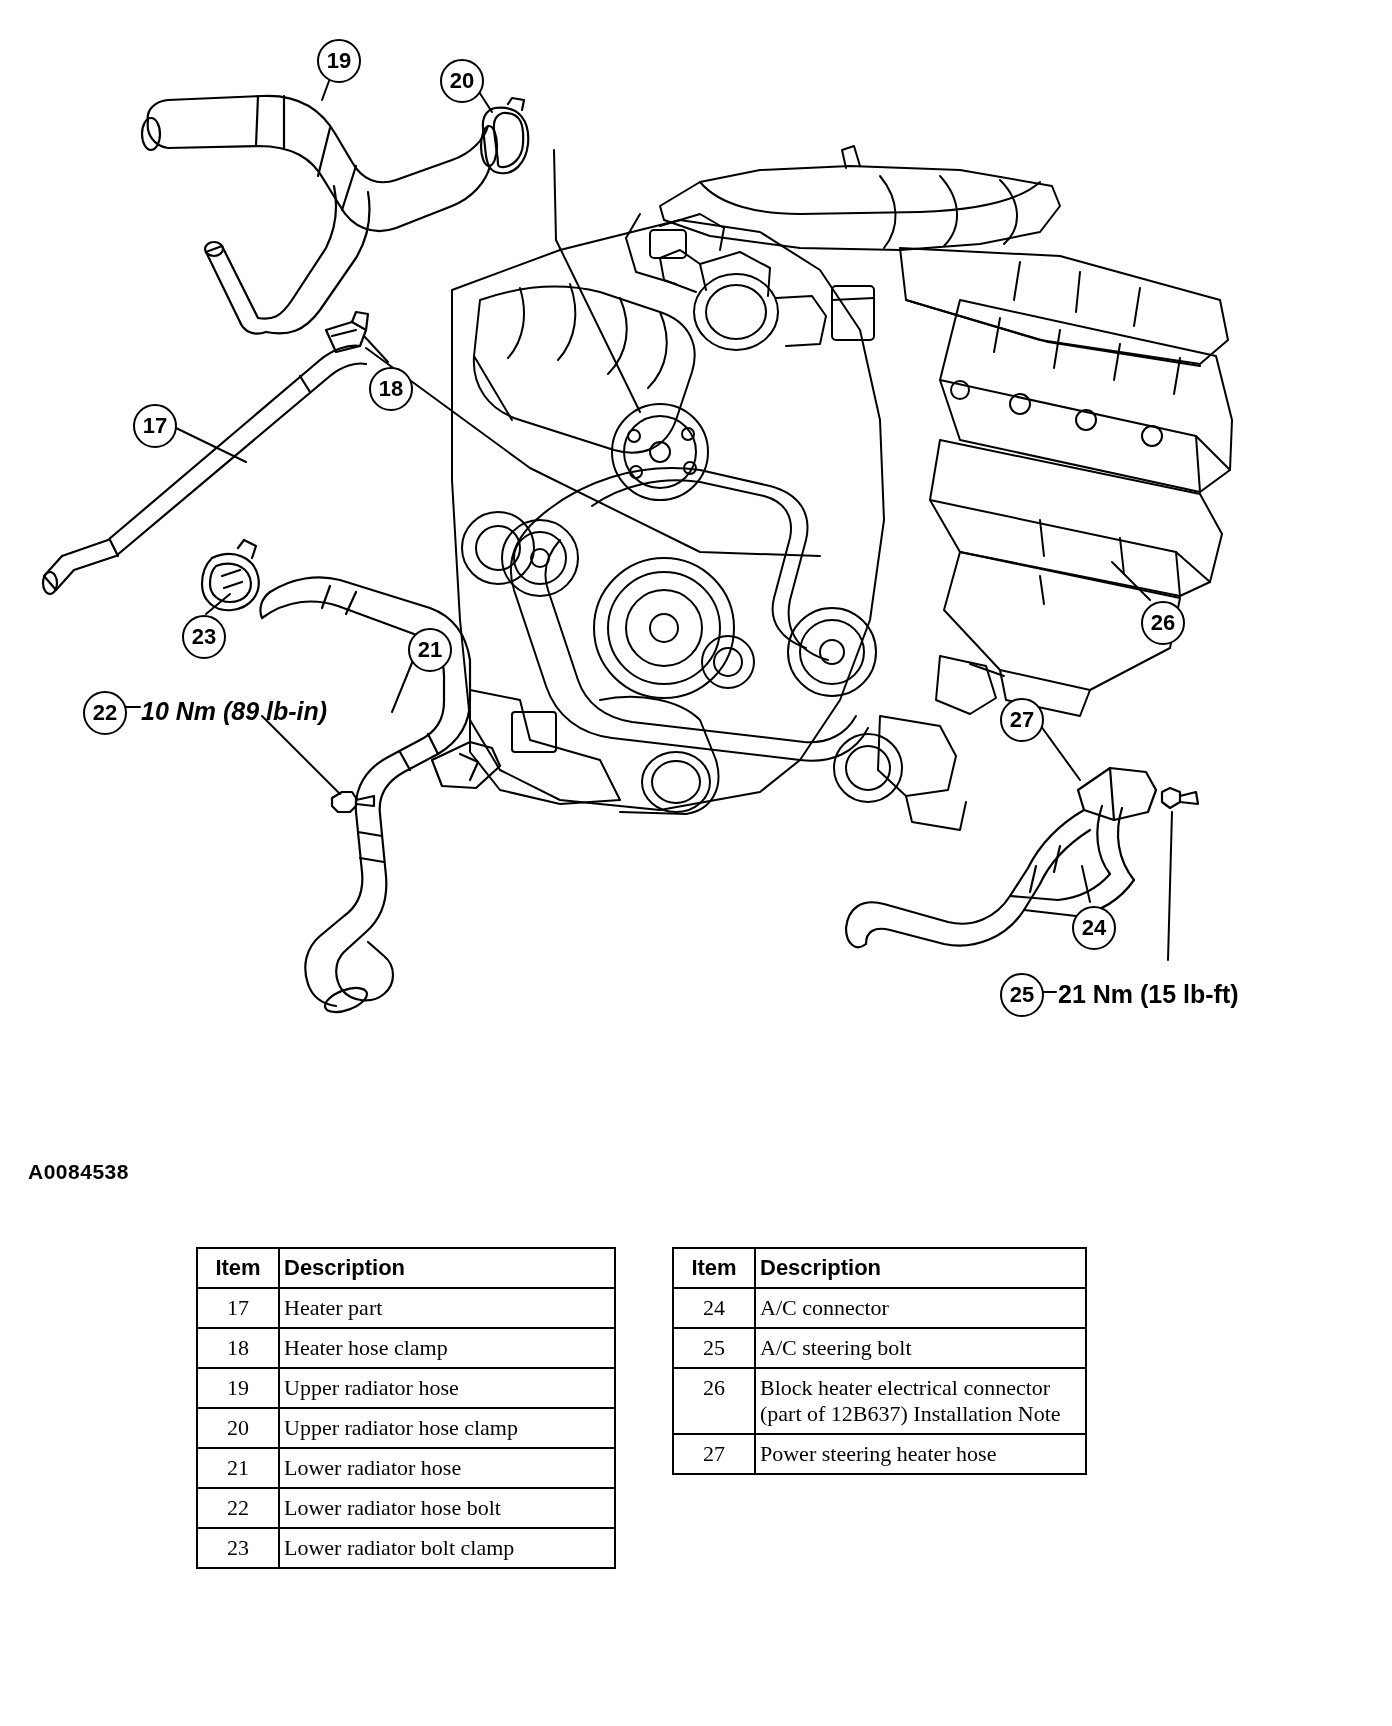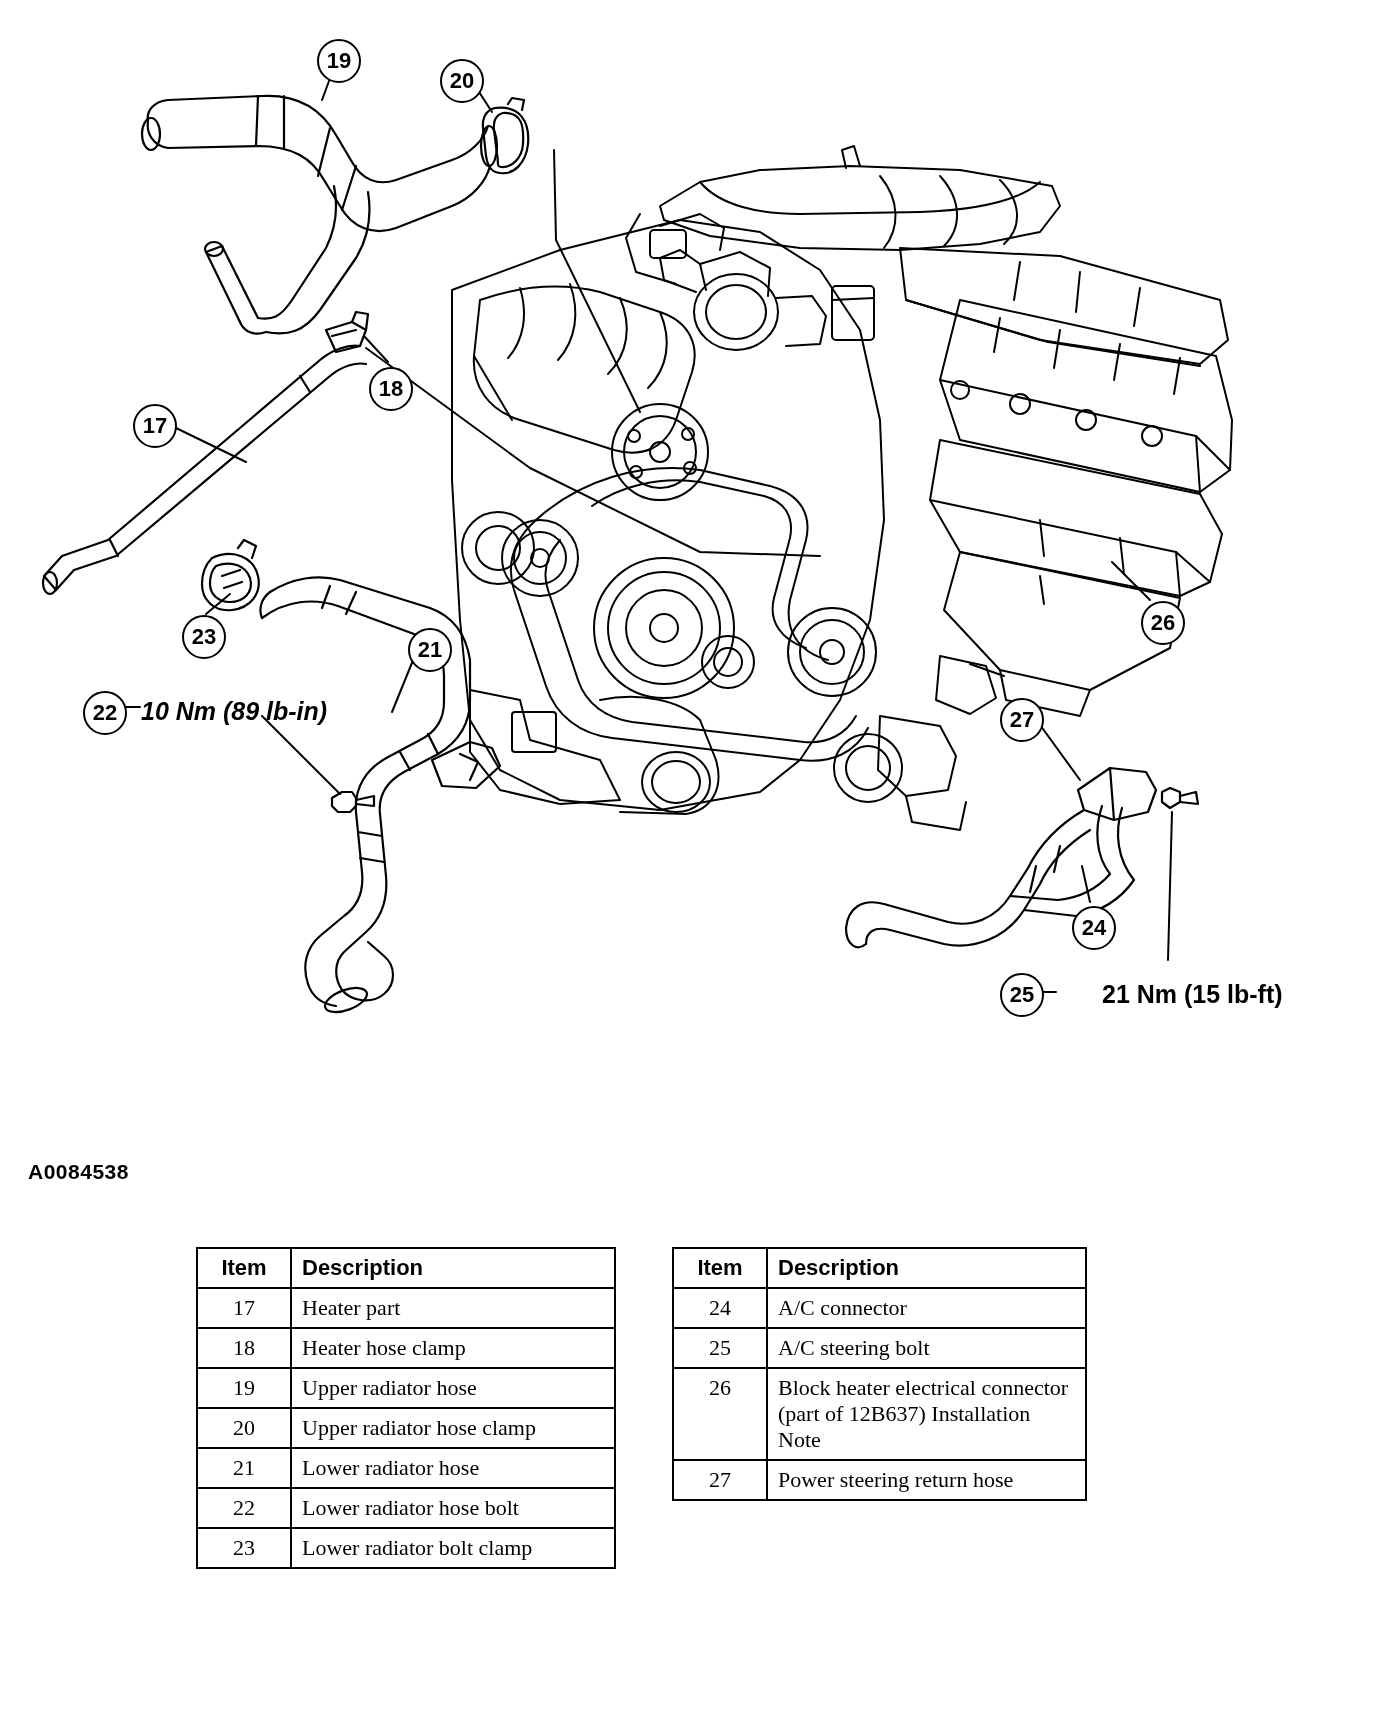--- a/index.html
+++ b/index.html
@@ -58,21 +58,21 @@
     font-weight: 700;
     letter-spacing: 0.5px;
   }
   .parts-table {
     position: absolute;
     border-collapse: collapse;
     font-family: "Liberation Serif", serif;
   }
   .parts-table td, .parts-table th {
     border: 2px solid #000;
-    padding: 6px 10px;
+    padding: 6px 4px;
     font-size: 22px;
     font-weight: 400;
     text-align: left;
     vertical-align: top;
     background: #fff;
   }
   .parts-table th {
     font-family: "Liberation Sans", sans-serif;
     font-size: 22px;
     font-weight: 700;
@@ -353,21 +353,21 @@
   <div class="callout" style="left:133px;top:404px;">17</div>
   <div class="callout" style="left:182px;top:615px;">23</div>
   <div class="callout" style="left:408px;top:628px;">21</div>
   <div class="callout" style="left:83px;top:691px;">22</div>
   <div class="callout" style="left:1141px;top:601px;">26</div>
   <div class="callout" style="left:1000px;top:698px;">27</div>
   <div class="callout" style="left:1072px;top:906px;">24</div>
   <div class="callout" style="left:1000px;top:973px;">25</div>
 
   <div class="torque-label" style="left:141px;top:697px;font-style:italic;">10 Nm (89 lb-in)</div>
-  <div class="torque-label" style="left:1058px;top:980px;margin-left:44px;">21 Nm (15 lb-ft)</div>
+  <div class="torque-label" style="left:1058px;top:980px;">21 Nm (15 lb-ft)</div>
 
 </div>
 
 <div id="figure-id">A0084538</div>
 
 <table class="parts-table" id="table-left">
   <thead>
     <tr>
       <th class="col-item">Item</th>
       <th>Description</th>
@@ -420,16 +420,16 @@
     <tr>
       <td class="col-item">25</td>
       <td>A/C steering bolt</td>
     </tr>
     <tr>
       <td class="col-item">26</td>
       <td>Block heater electrical connector (part of 12B637) Installation Note</td>
     </tr>
     <tr>
       <td class="col-item">27</td>
-      <td>Power steering return hose</td>
+      <td>Power steering heater hose</td>
     </tr>
   </tbody>
 </table>
 
 </body></html>

